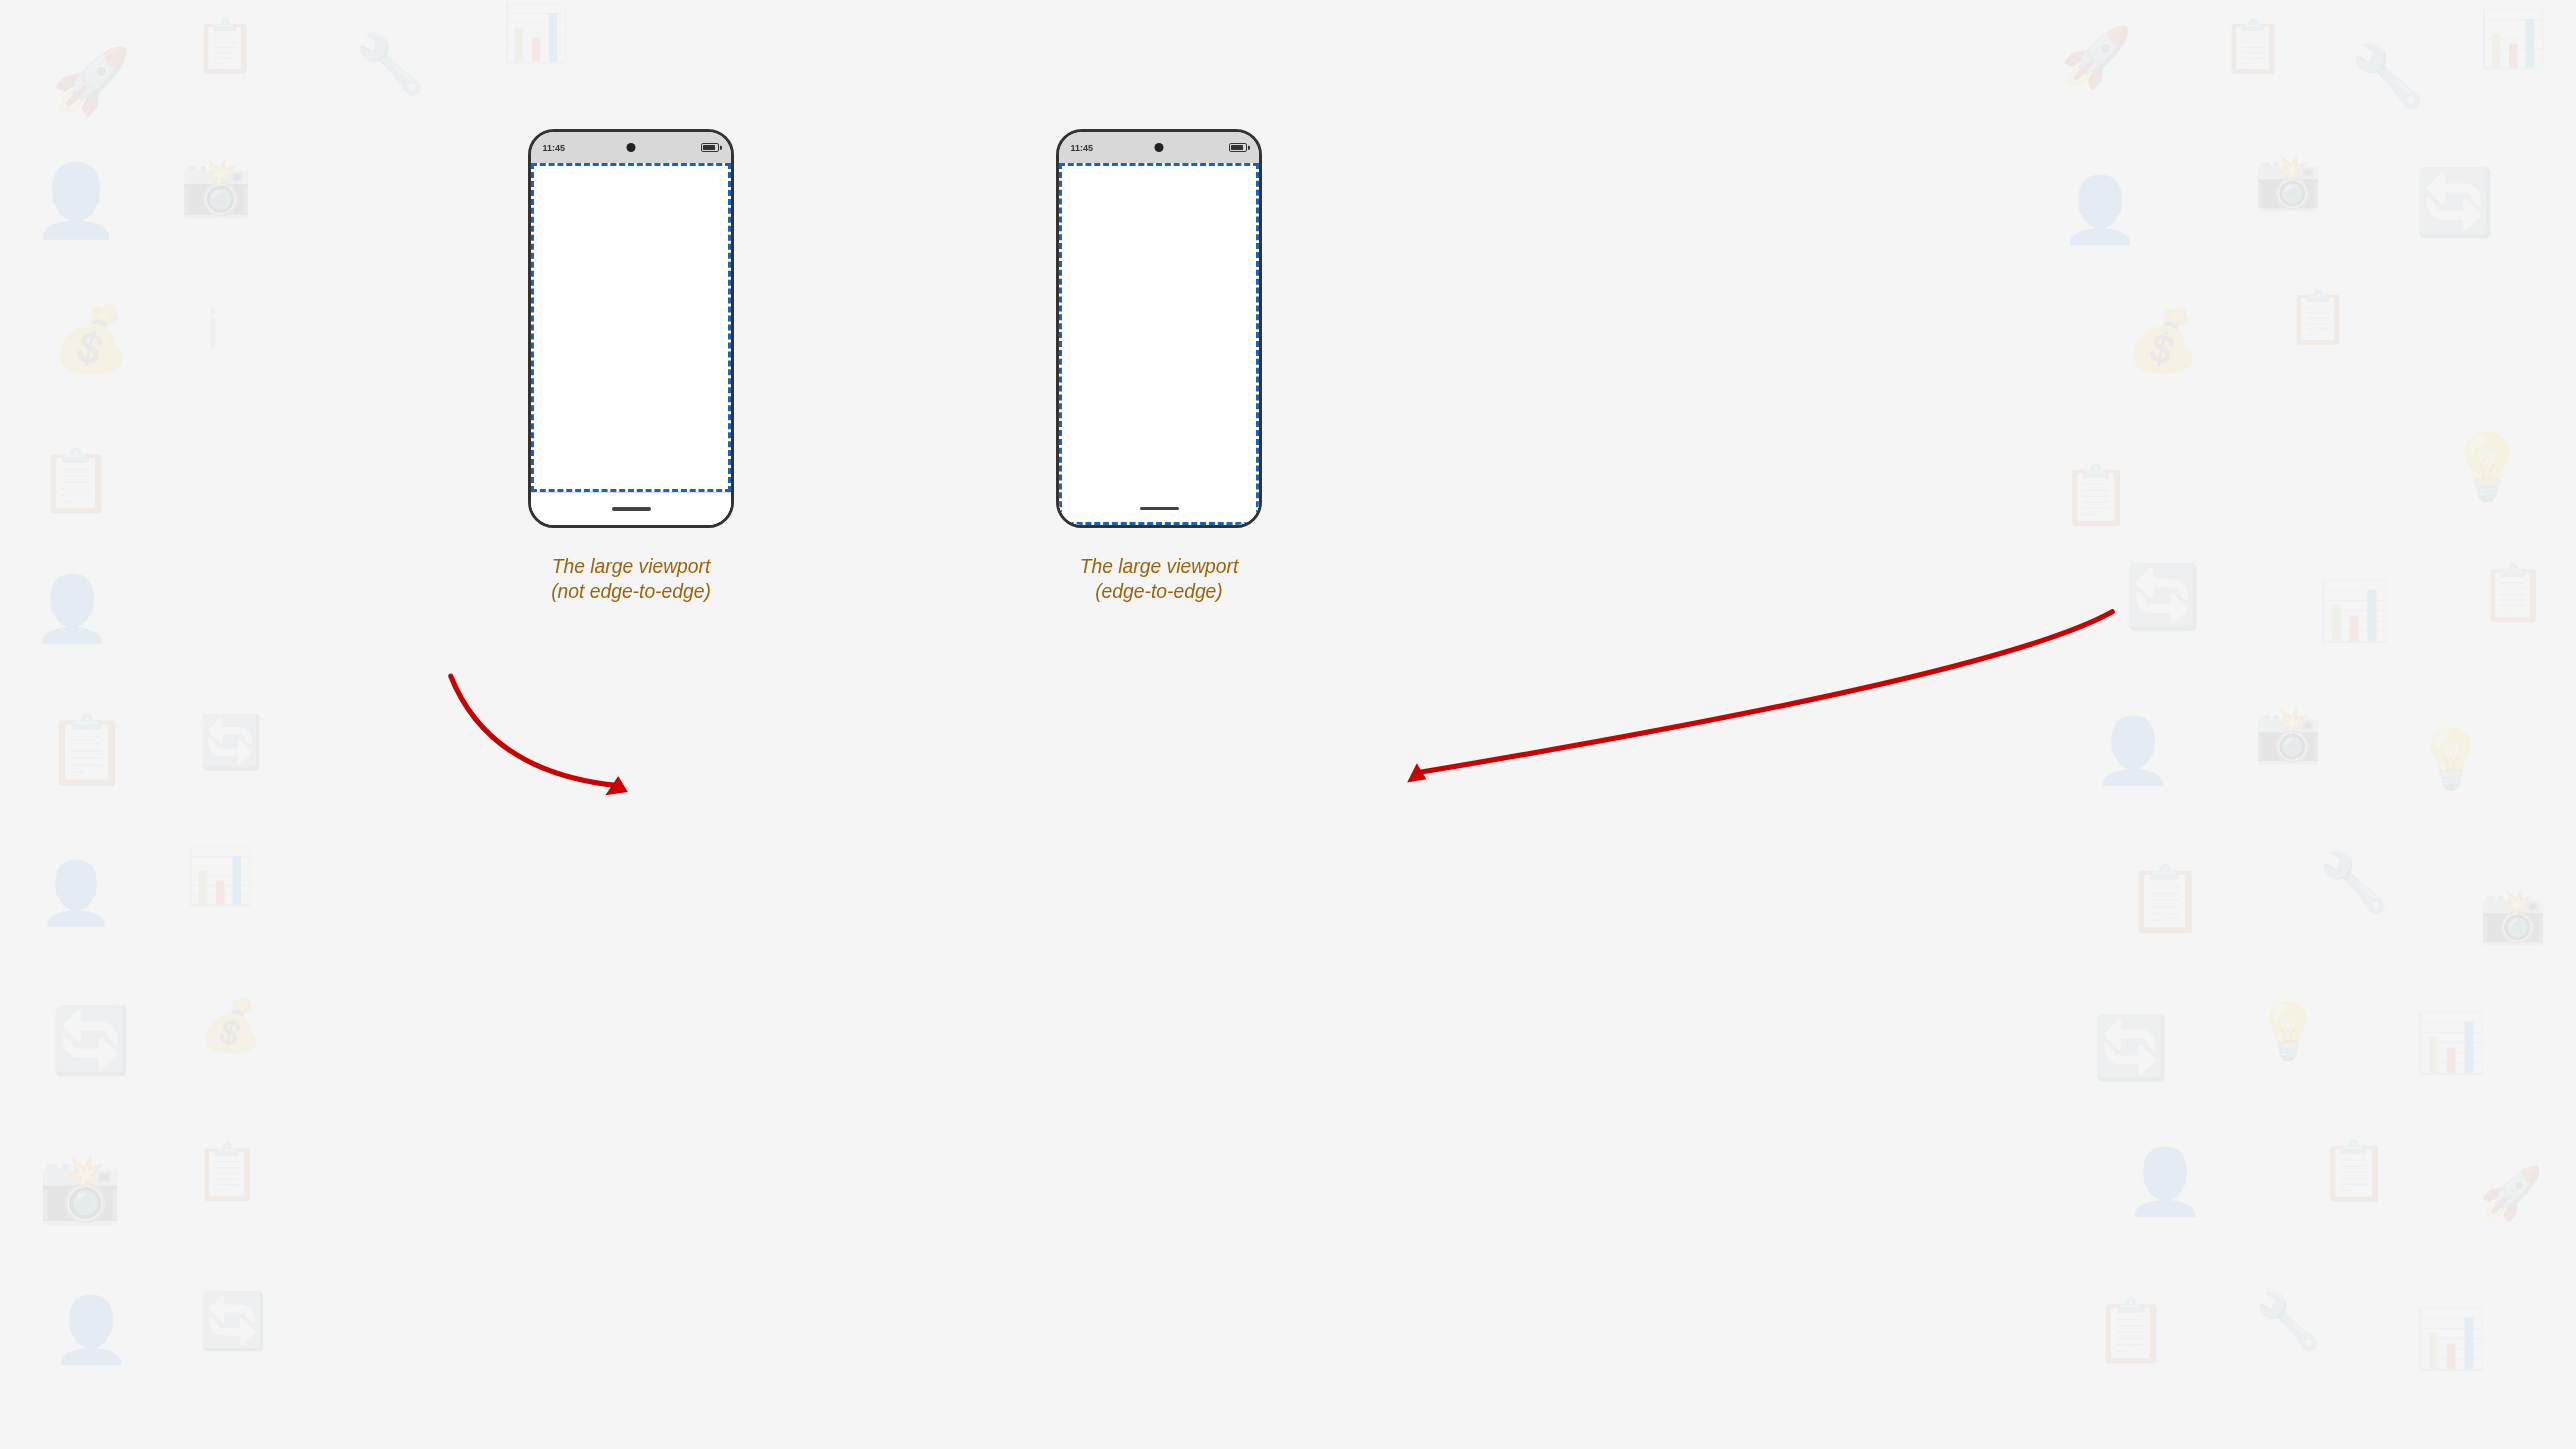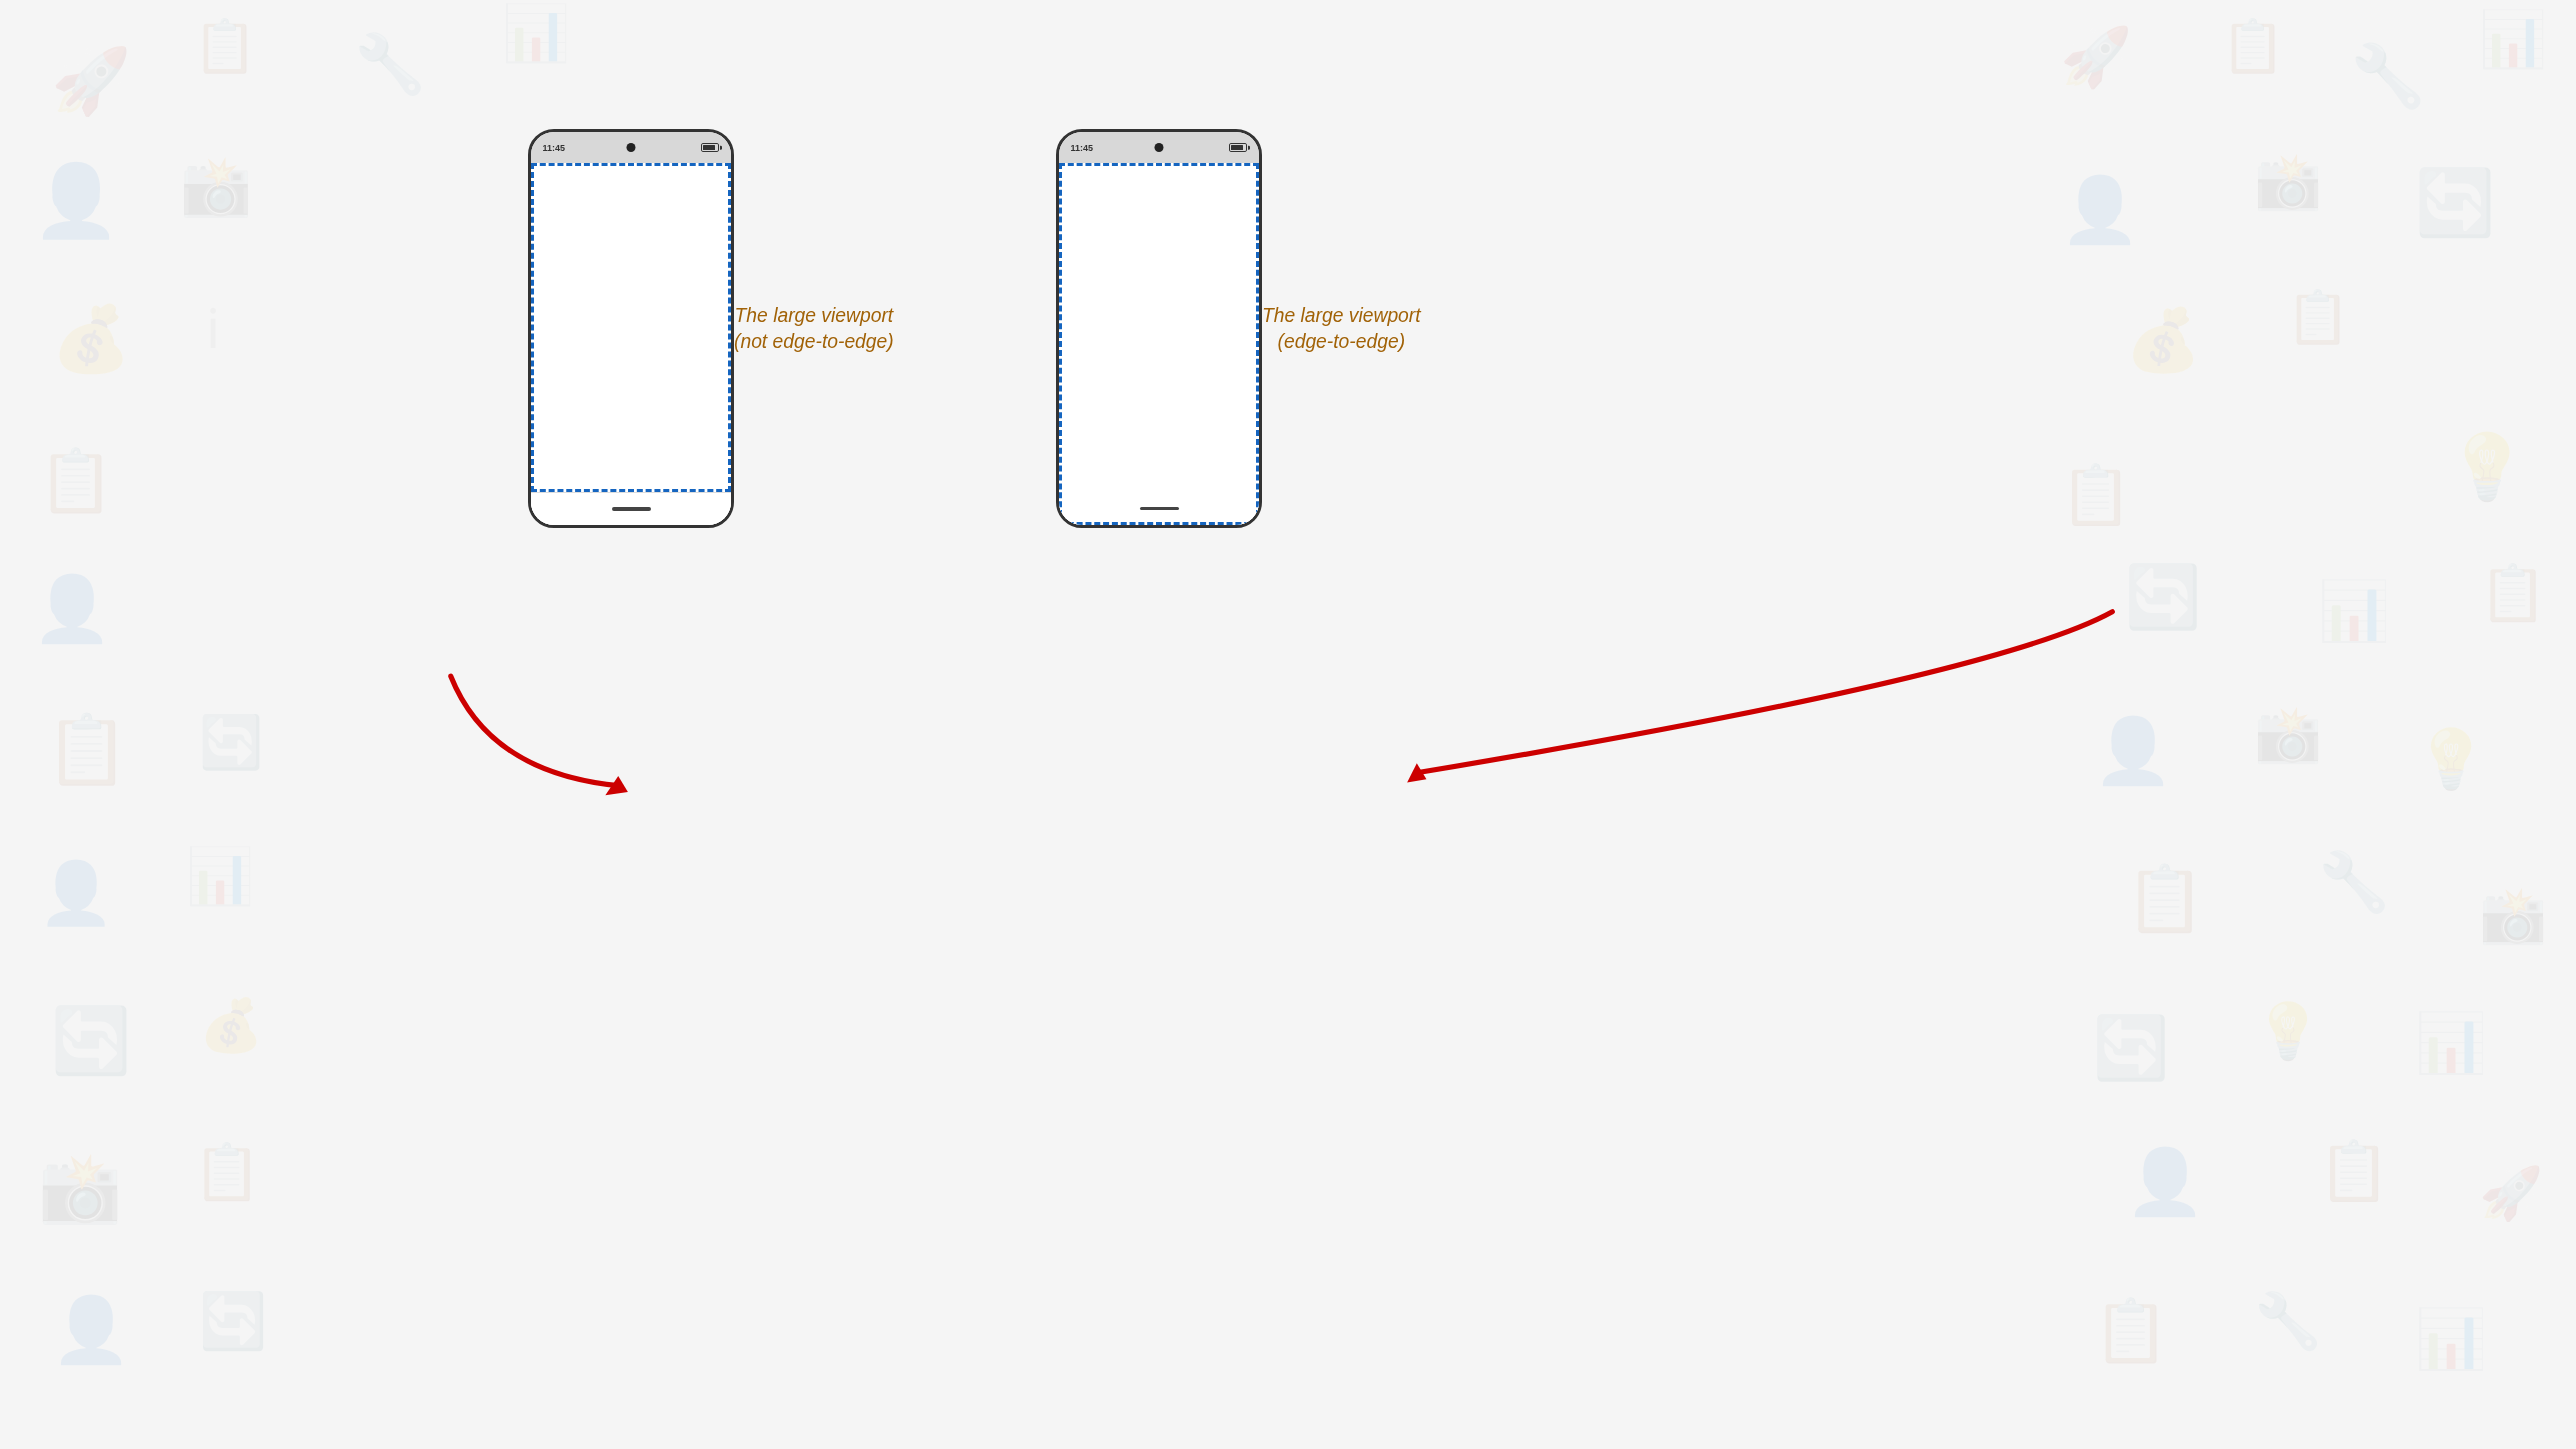--- a/index.html
+++ b/index.html
@@ -19,22 +19,23 @@
       inset: 0;
       display: flex;
       align-items: center;
       justify-content: center;
       gap: 167px;
     }
 
     
     .phone-container {
       display: flex;
-      flex-direction: row;
-      align-items: center;
+      flex-direction: column;
+      align-items: center;
+      gap: 26px;
     }
 
     .phone {
       width: 206px;
       height: 399px;
       border: 3.9px solid #333;
       border-radius: 26px;
       background: white;
       position: relative;
       overflow: hidden;

